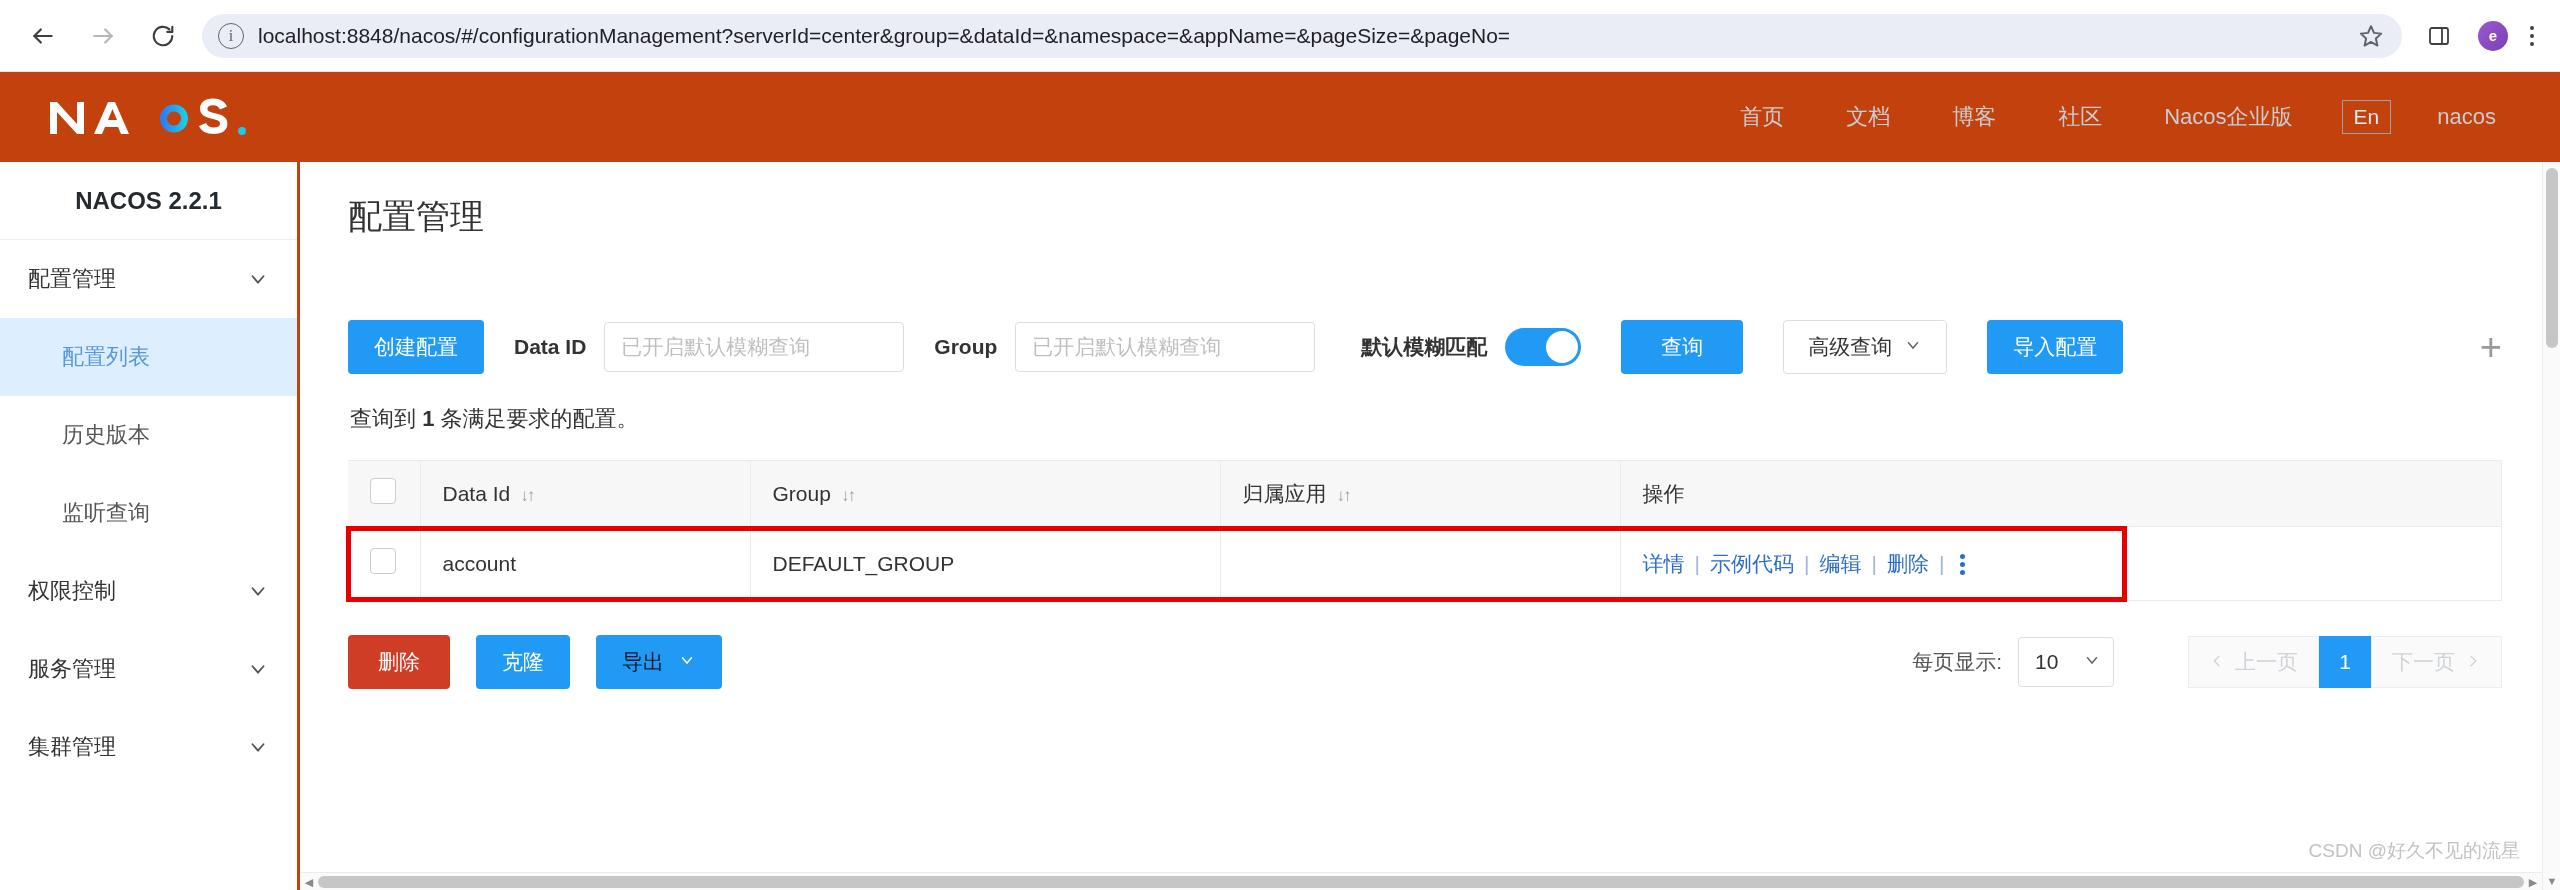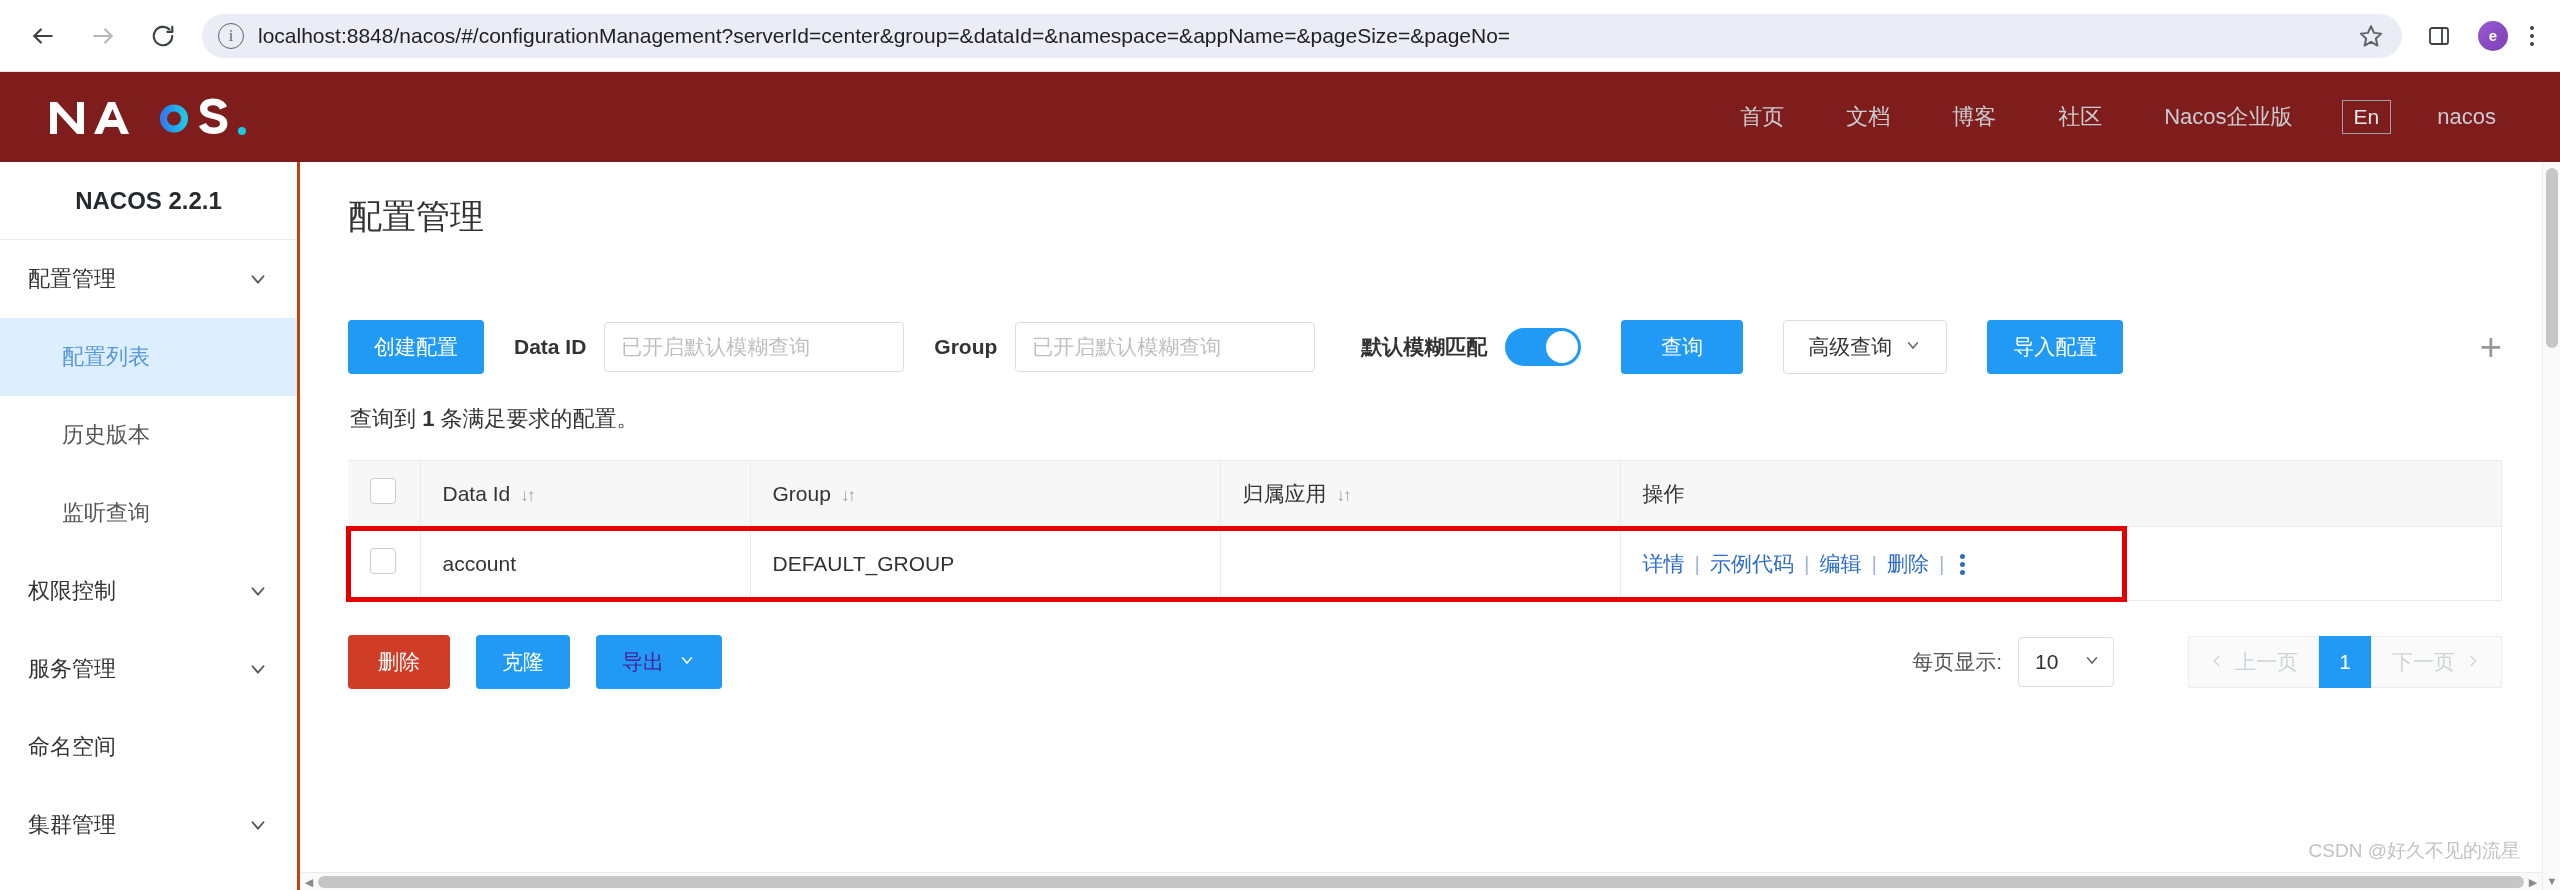--- a/index.html
+++ b/index.html
@@ -57,21 +57,21 @@
     background: linear-gradient(135deg,#9b59d0,#7b3fb5);
     color: #fff; font-size: 15px; font-weight: bold;
     display: flex; align-items: center; justify-content: center;
   }
   .kebab { display: flex; flex-direction: column; gap: 4px; align-items: center; }
   .kebab i { width: 4px; height: 4px; border-radius: 50%; background: #3c4043; display: block; }
 
   
   .nacos-header {
     height: 90px; width: 100%;
-    background: #7f1d1d;
+    background: #c2410c;
     display: flex; align-items: center;
     padding: 0 46px 0 46px;
   }
   .logo { display: flex; align-items: baseline; flex: 0 0 auto; }
   .logo svg { display: block; }
   .top-nav { margin-left: auto; display: flex; align-items: center; gap: 0; }
   .top-nav a {
     color: #c9cdd2; font-size: 22px; text-decoration: none;
     padding: 0 31px; white-space: nowrap;
   }
@@ -203,21 +203,21 @@
     top: 66px; height: 76px;
     border: 5px solid #e60000; pointer-events: none; z-index: 5;
   }
 
   
   .footer-row {
     display: flex; align-items: center;
     margin: 34px 58px 0 6px;
   }
   .footer-row .btn + .btn { margin-left: 26px; }
-  .btn-export { background: #209af4; color: #4c1d95; padding: 13px 26px; display: inline-flex; align-items: center; gap: 14px; }
+  .btn-export { background: #209af4; color: #0f172a; padding: 13px 26px; display: inline-flex; align-items: center; gap: 14px; }
   .pager { margin-left: auto; display: flex; align-items: center; }
   .pager-label { font-size: 21px; color: #555; margin-right: 16px; }
   .page-size {
     border: 1px solid #dcdee3; border-radius: 4px; height: 50px; width: 96px;
     display: flex; align-items: center; justify-content: space-between;
     padding: 0 12px 0 16px; font-size: 21px; color: #333; cursor: pointer;
   }
   .pager-btns { display: flex; align-items: center; margin-left: 74px; }
   .pg {
     height: 52px; min-width: 52px; border: 1px solid #ededed;
@@ -376,23 +376,20 @@
 
     <div class="menu-group">
       <span>服务管理</span>
       <span class="chev">
         <svg width="22" height="22" viewBox="0 0 24 24" fill="none" stroke="currentColor" stroke-width="2" stroke-linecap="round">
             <polyline points="6,9 12,16 18,9"></polyline>
           </svg>
       </span>
     </div>
 
-    <div class="menu-group">
-      <span>命名空间</span>
-    </div>
 
     <div class="menu-group">
       <span>集群管理</span>
       <span class="chev">
         <svg width="22" height="22" viewBox="0 0 24 24" fill="none" stroke="currentColor" stroke-width="2" stroke-linecap="round">
             <polyline points="6,9 12,16 18,9"></polyline>
           </svg>
       </span>
     </div>
   </aside>

